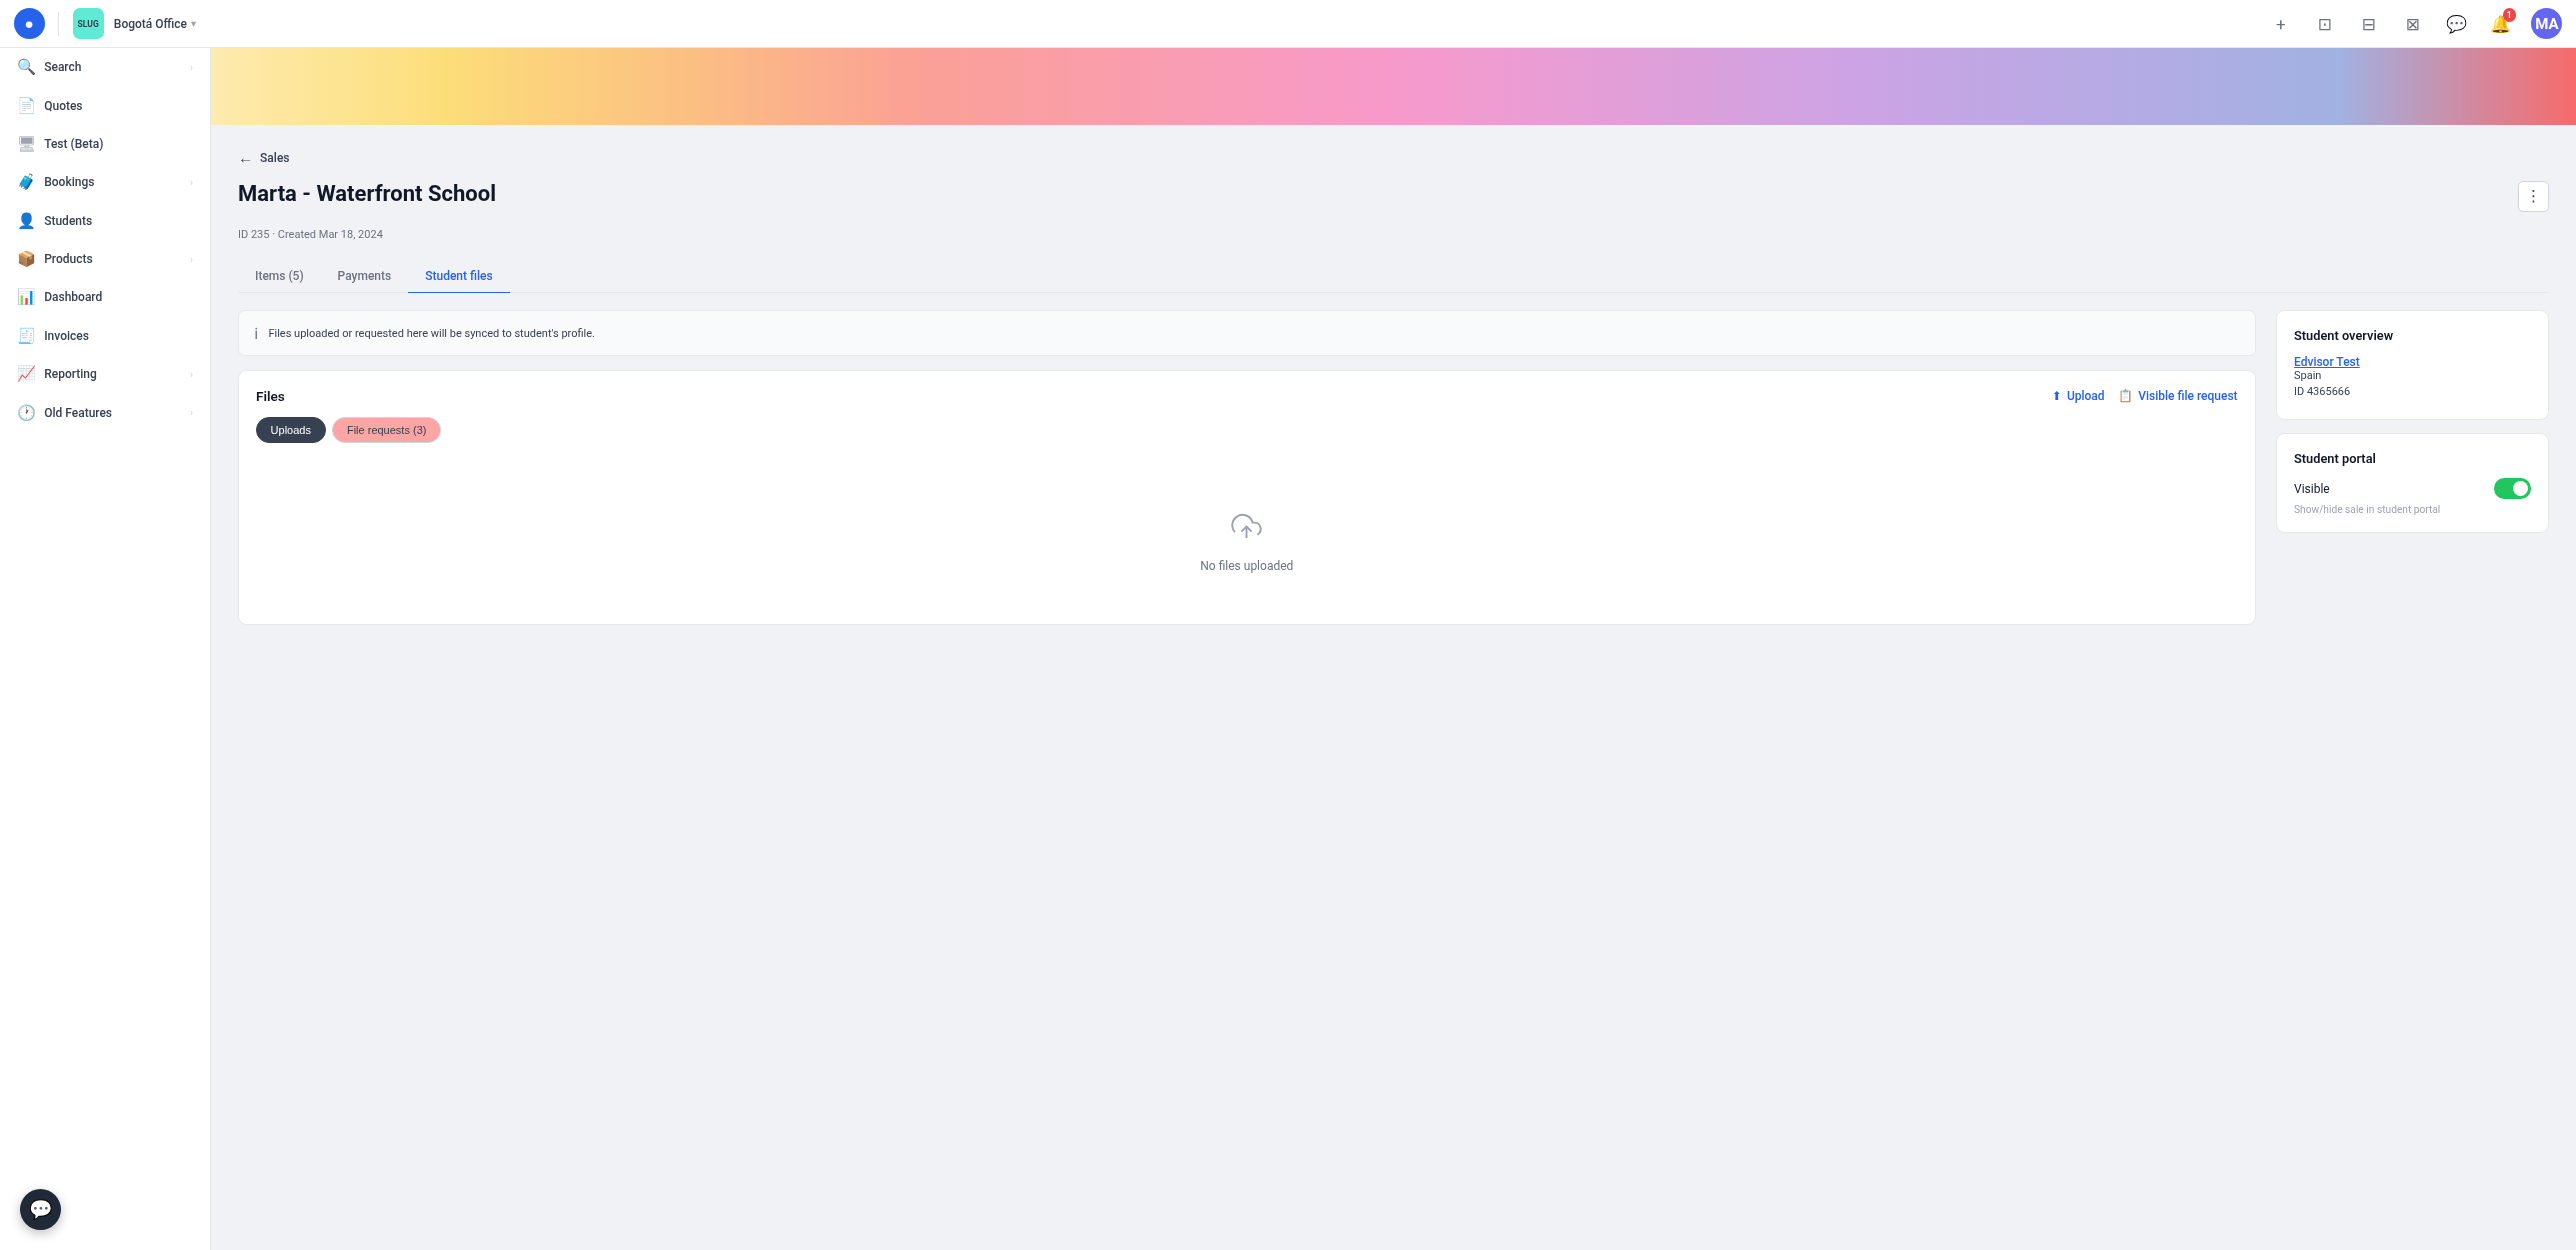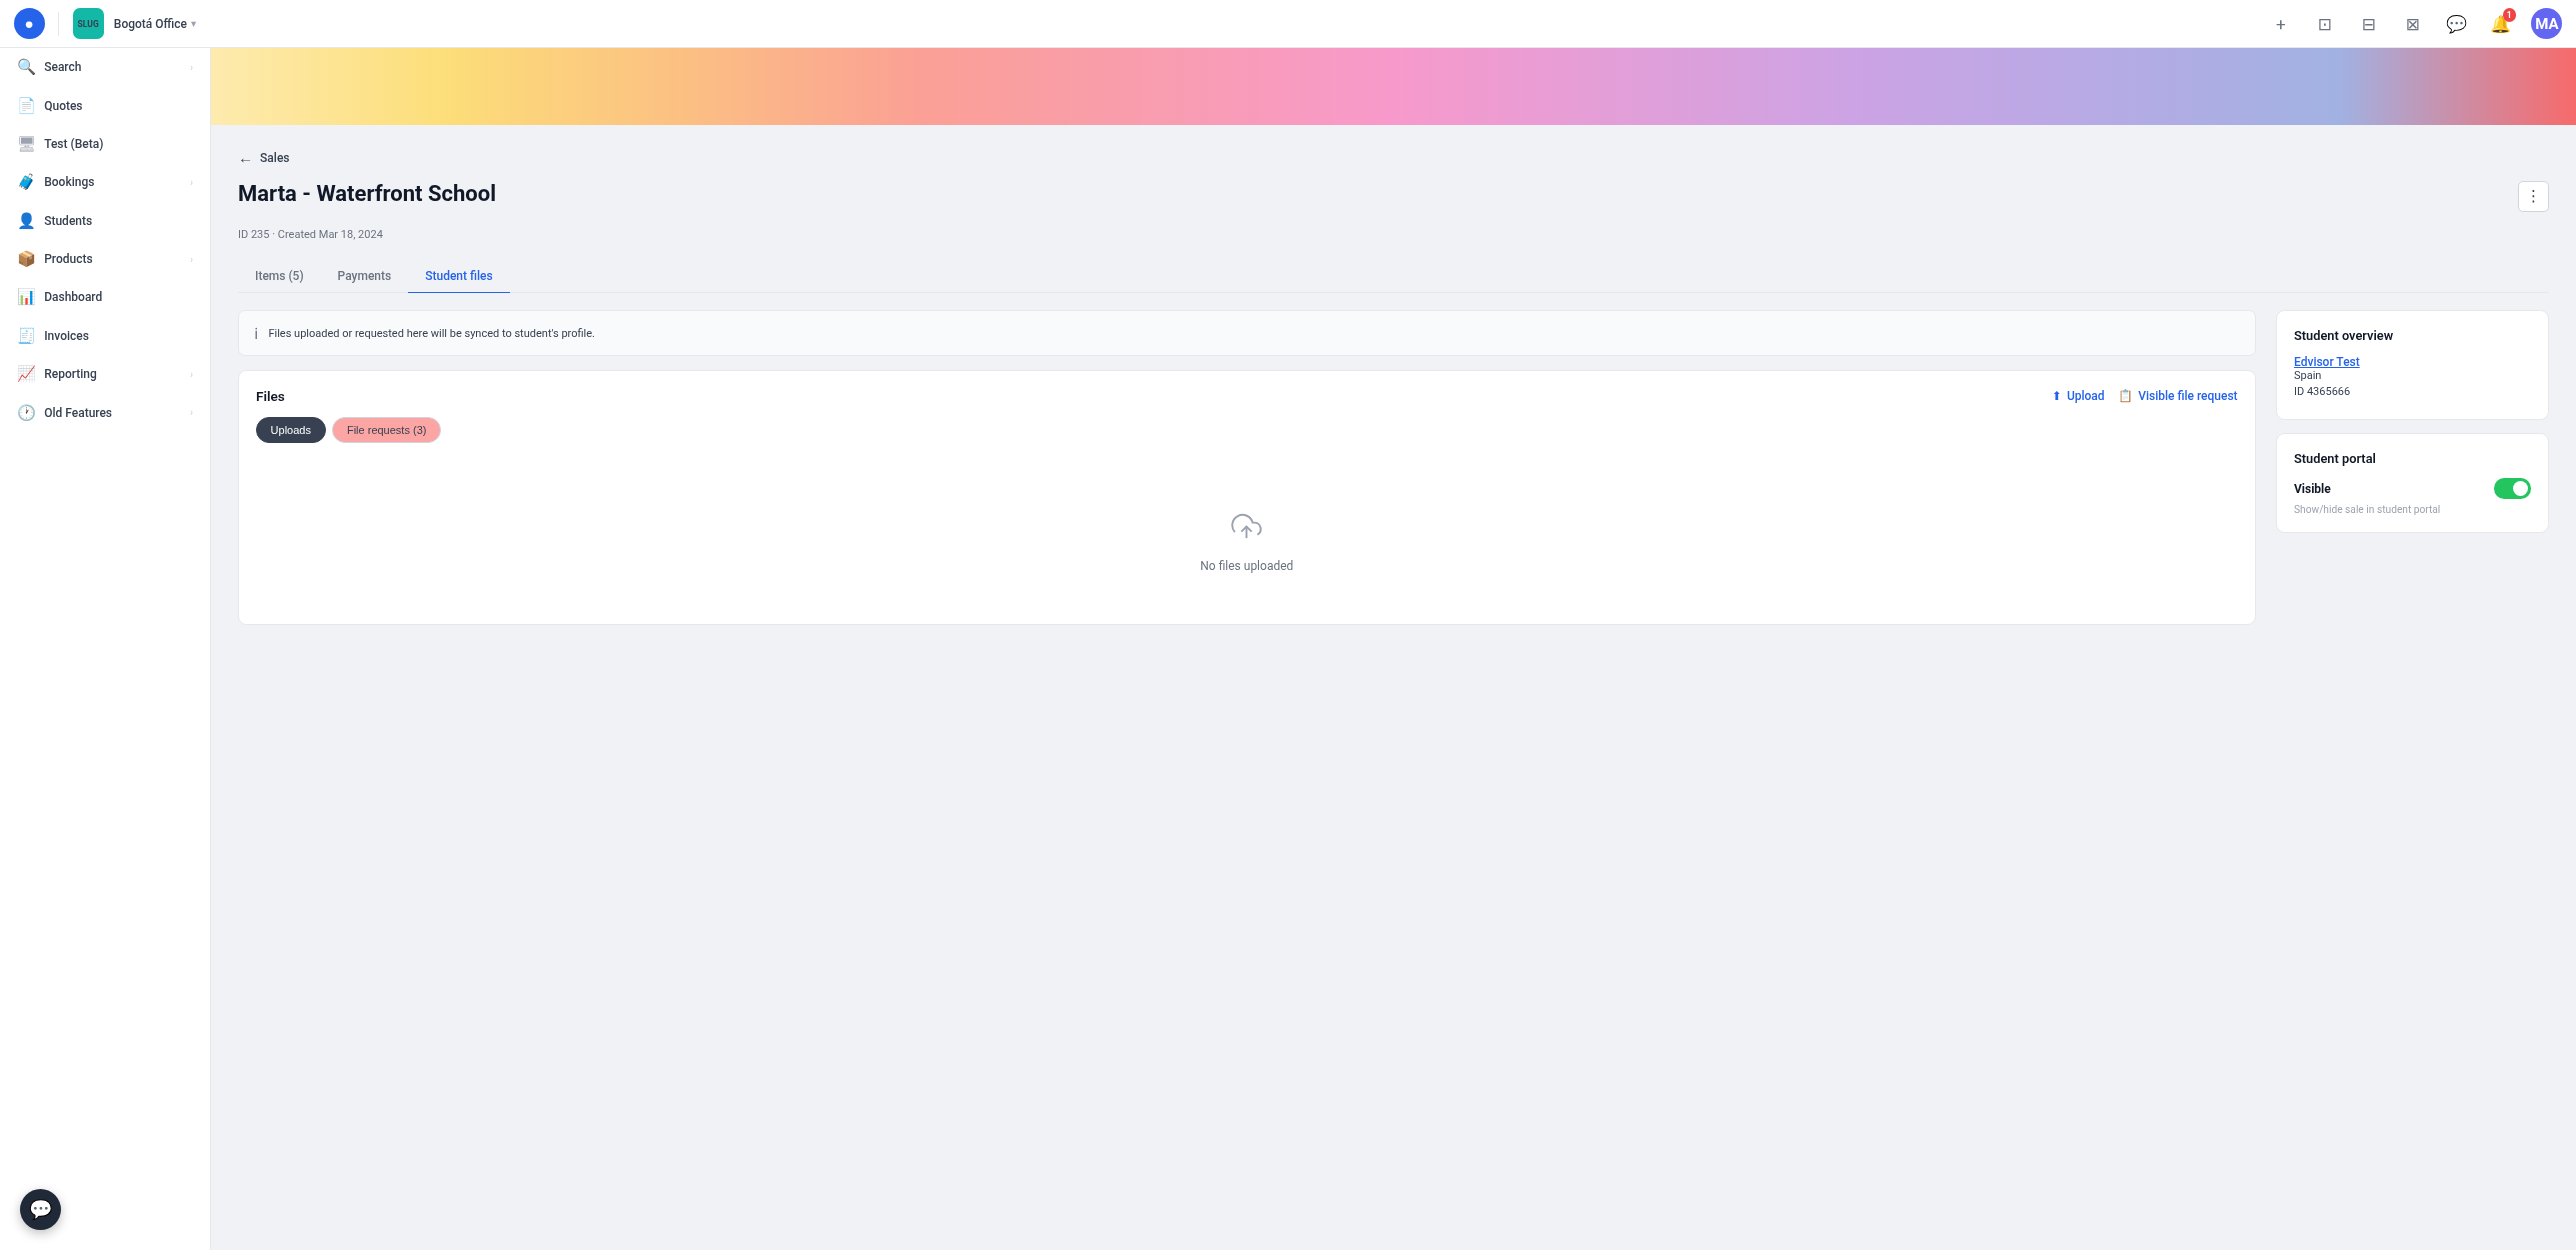--- a/index.html
+++ b/index.html
@@ -10,21 +10,21 @@
       display: flex; align-items: center; height: 48px;
       background: #fff; border-bottom: 0.9px solid #e5e7eb;
       padding: 0 13.6px; gap: 10.2px; position: fixed; top: 0; left: 0; right: 0; z-index: 100;
     }
     .navbar-logo-circle {
       width: 31px; height: 31px; border-radius: 50%; background: #2563eb;
       display: flex; align-items: center; justify-content: center; color: #fff; font-size: 15.3px; font-weight: bold; flex-shrink: 0;
     }
     .navbar-divider { width: 0.9px; height: 24px; background: #e5e7eb; margin: 0 3.4px; }
     .navbar-brand-icon {
-      width: 31px; height: 31px; border-radius: 6.8px; background: #14b8a6;
+      width: 31px; height: 31px; border-radius: 6.8px; background: #5eead4;
       display: flex; align-items: center; justify-content: center; font-size: 8.5px; font-weight: 700; color: #374151;
     }
     .navbar-office {
       display: flex; align-items: center; gap: 4px; font-size: 12px; font-weight: 500; color: #374151; cursor: pointer;
     }
     .navbar-office .chevron { color: #9ca3af; font-size: 10.2px; }
     .navbar-spacer { flex: 1; }
     .navbar-actions { display: flex; align-items: center; gap: 17px; }
     .navbar-icon-btn {
       width: 27px; height: 27px; display: flex; align-items: center; justify-content: center;
@@ -135,21 +135,21 @@
     .empty-text { font-size: 12px; color: #6b7280; }
 
     
     .aside-card { background: #fff; border: 0.9px solid #e5e7eb; border-radius: 8.5px; padding: 17px; margin-bottom: 13.6px; }
     .aside-card-title { font-size: 12.8px; font-weight: 600; color: #111827; margin-bottom: 12px; }
     .aside-link { color: #2563eb; font-size: 12px; font-weight: 500; cursor: pointer; text-decoration: underline; }
     .aside-field { font-size: 11px; color: #374151; margin-bottom: 3.4px; }
 
     
     .toggle-row { display: flex; align-items: center; justify-content: space-between; margin-bottom: 5.1px; }
-    .toggle-label { font-size: 12px; font-weight: 700; color: #111827; }
+    .toggle-label { font-size: 12px; font-weight: 400; color: #111827; }
     .toggle {
       width: 37px; height: 20.4px; border-radius: 10.2px; background: #22c55e;
       position: relative; cursor: pointer;
     }
     .toggle::after {
       content: ''; position: absolute; right: 2.6px; top: 2.6px;
       width: 15.3px; height: 15.3px; border-radius: 50%; background: #fff;
     }
     .toggle-desc { font-size: 10.2px; color: #9ca3af; }
 

